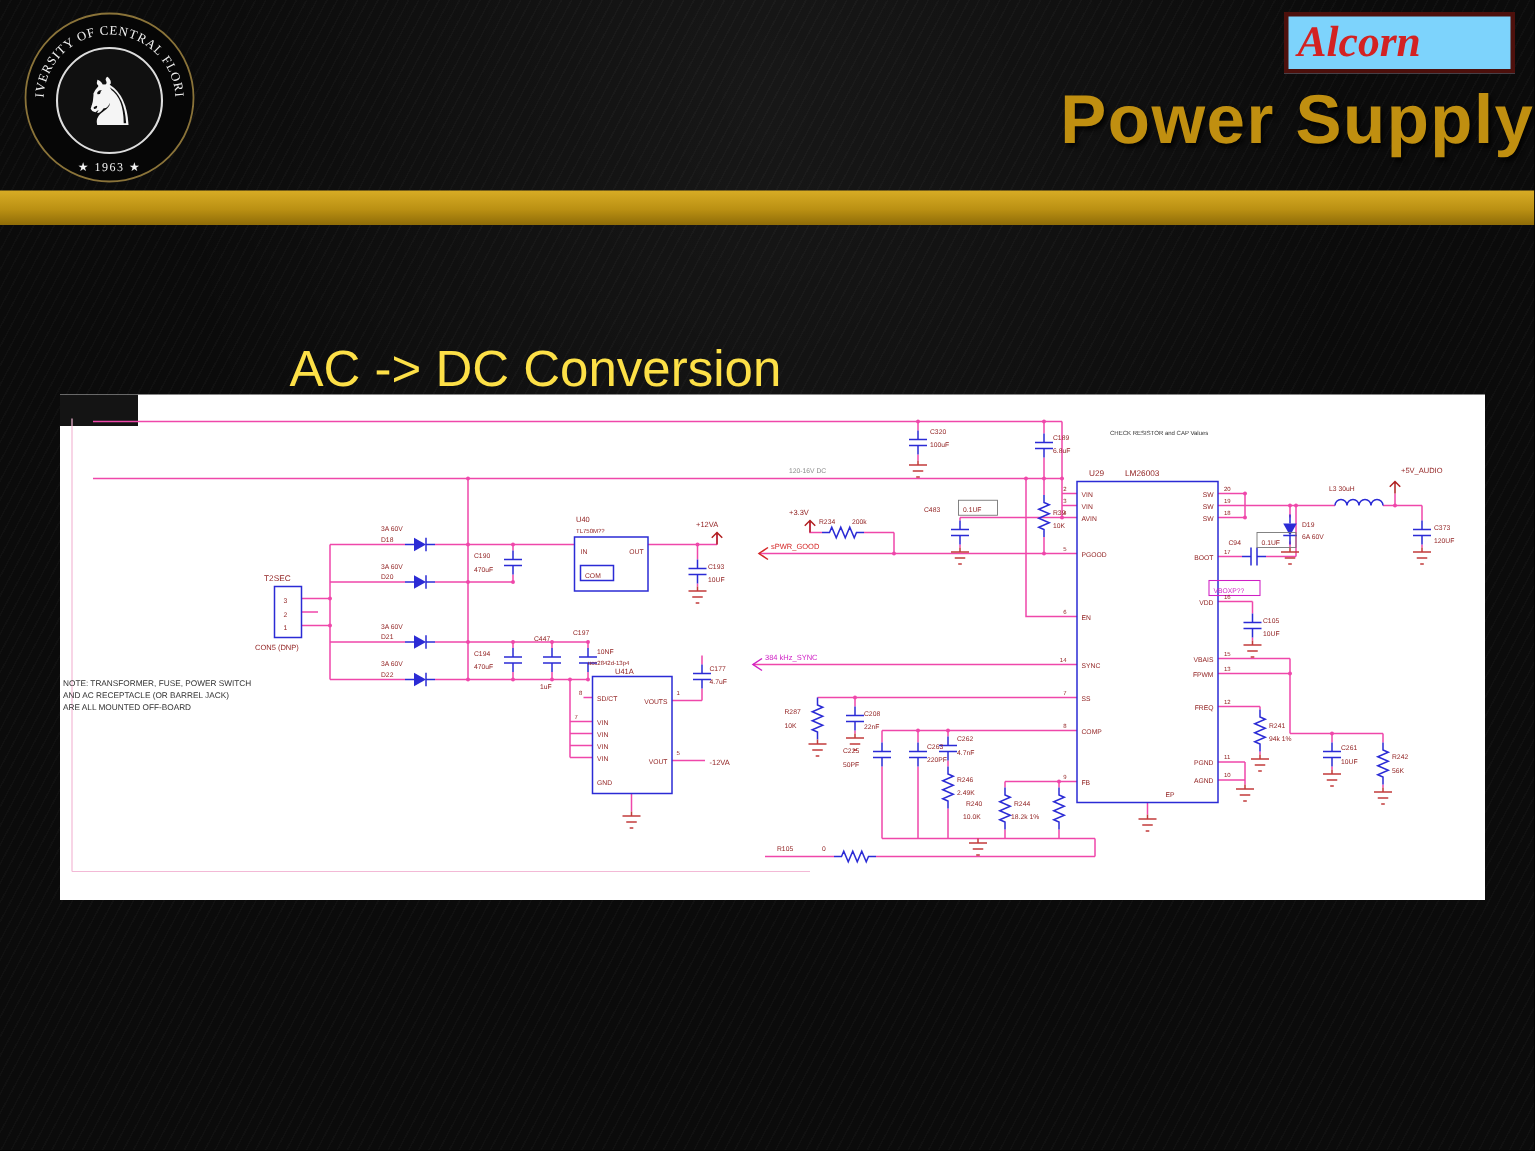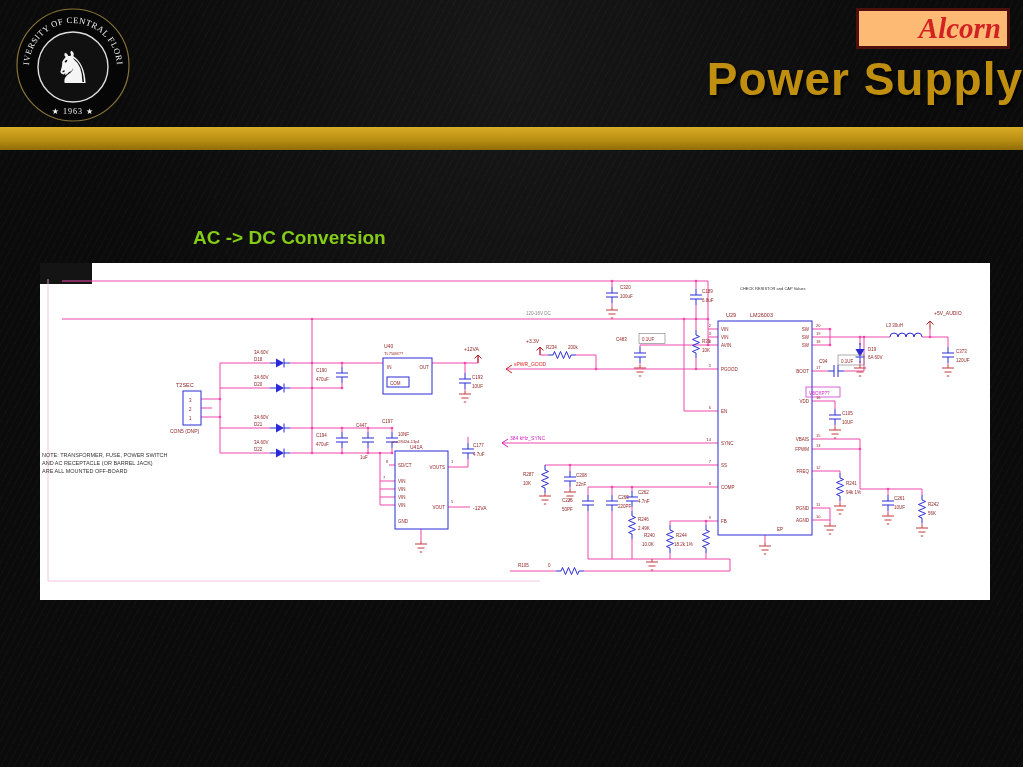--- a/index.html
+++ b/index.html
@@ -10,27 +10,27 @@
       repeating-linear-gradient(118deg, rgba(255,255,255,0.022) 0 1px, transparent 1px 6px);}
   .title{position:absolute;left:0;top:52px;width:100%;margin:0;text-align:right;
     font-size:46px;font-weight:bold;letter-spacing:1px;color:#c08f10;
     text-shadow:2px 3px 3px rgba(0,0,0,0.75);}
   .gold-bar{position:absolute;left:0;top:127px;width:100%;height:23px;
     background:linear-gradient(180deg,#d8ac25,#ba9013 55%,#8f6c08);}
   .ucf{position:absolute;left:8px;top:5px;width:130px;height:120px;}
   .ring-text{fill:#f2f2f2;font-family:"Liberation Serif",serif;font-size:8.5px;letter-spacing:0.6px;}
   .year-text{fill:#f2f2f2;font-family:"Liberation Serif",serif;font-size:8px;letter-spacing:1px;}
   .pegasus{fill:#f5f5f5;font-size:44px;}
-  .alcorn{position:absolute;right:13px;top:8px;width:148px;background:#fdba74;
-    border:3px solid #4d100c;box-sizing:content-box;text-align:right;}
+  .alcorn{position:absolute;right:13px;top:8px;width:148px;background:#7dd3fc;
+    border:3px solid #4d100c;box-sizing:content-box;}
   .alcorn-row{padding:1px 6px;border-bottom:4px solid #4d100c;color:#d32222;
     font-family:"Liberation Serif",serif;font-weight:bold;font-style:italic;
     font-size:29px;line-height:33px;white-space:nowrap;}
   .alcorn-row:last-child{border-bottom:none;}
-  .caption{position:absolute;color:#84cc16;font-size:19px;font-weight:bold;}
+  .caption{position:absolute;color:#fde047;font-size:34px;}
   .caption.left{left:193px;top:227px;}
   .caption.right{left:630px;top:227px;}
   .panel{position:absolute;left:40px;top:263px;width:950px;height:337px;background:#fff;}
   
   .w{stroke:#ef47aa;stroke-width:1;fill:none;}
   .wb{stroke:#f3b9d6;stroke-width:0.8;fill:none;}
   .cs{stroke:#2b2bd5;stroke-width:1;fill:none;}
   .cf{fill:#2b2bd5;stroke:none;}
   .gs{stroke:#c23b3b;stroke-width:1;fill:none;}
   .ps{stroke:#b02020;stroke-width:1;fill:none;}

